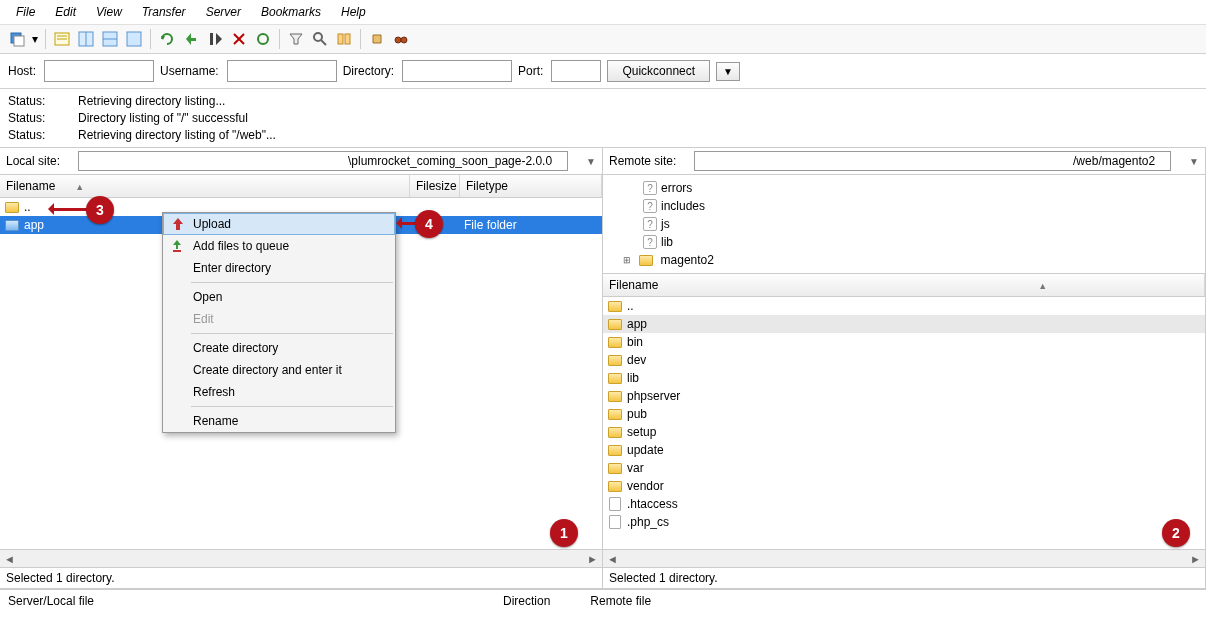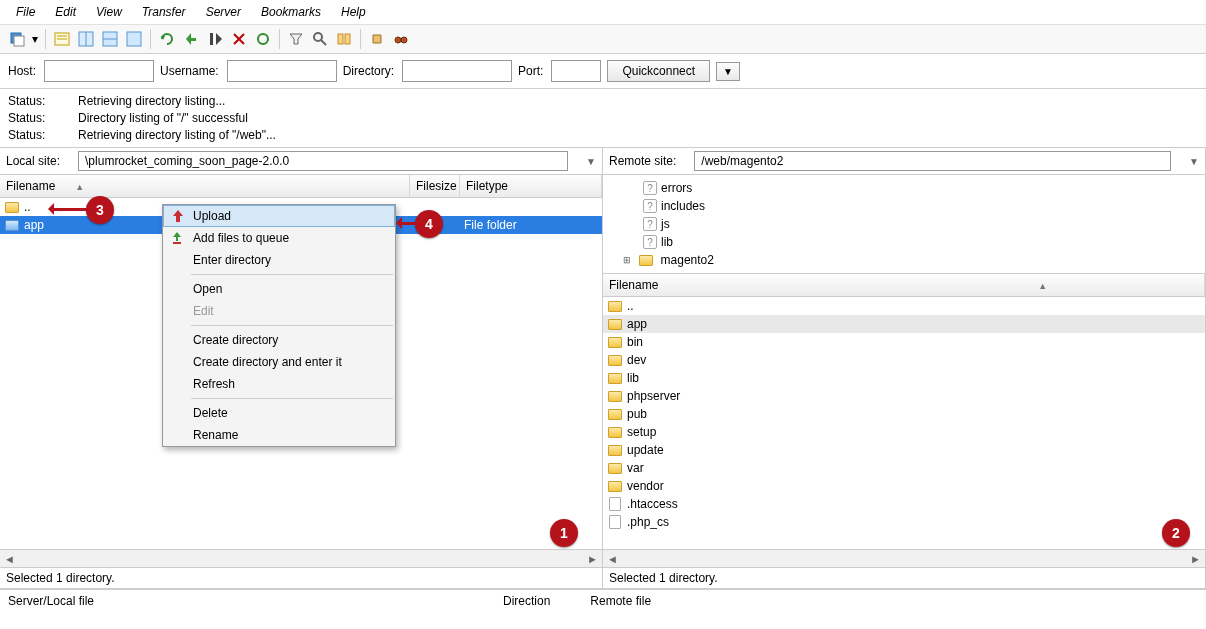--- a/index.html
+++ b/index.html
@@ -13,38 +13,38 @@
 .connectbar label { margin-right: 2px; }
 .connectbar input { border: 1px solid #999; height: 22px; padding: 0 4px; font-size: 12px; }
 .qcbtn { border: 1px solid #999; background: linear-gradient(#fdfdfd,#e8e8e8); padding: 3px 14px; font-size: 12px; }
 .qcdrop { border: 1px solid #999; background: linear-gradient(#fdfdfd,#e8e8e8); padding: 3px 6px; font-size: 10px; }
 .log { padding: 4px 8px; background: #fff; border-bottom: 1px solid #ccc; line-height: 1.4; }
 .log .row { display: flex; }
 .log .lbl { width: 70px; }
 .panes { display: flex; height: 440px; }
 .pane { flex: 1; display: flex; flex-direction: column; border-right: 1px solid #ccc; position: relative; }
 .pathrow { display: flex; align-items: center; padding: 3px 6px; gap: 18px; border-bottom: 1px solid #ccc; }
-.pathrow input { flex: 1; border: 1px solid #999; height: 20px; font-size: 12px; padding: 0 6px; }
+.pathrow input { flex: 1; border: 1px solid #999; height: 20px; font-size: 12px; padding: 0 15px; text-align: right; }
 .tree { padding: 4px 8px 4px 40px; border-bottom: 1px solid #ccc; background: #fff; height: 99px; overflow: hidden; font-size: 12px; line-height: 1.5; }
 .tree .titem { display: flex; align-items: center; gap: 4px; }
 .list-header { display: flex; background: linear-gradient(#fdfdfd,#ececec); border-bottom: 1px solid #ccc; font-size: 12px; }
 .list-header .col { padding: 4px 6px; border-right: 1px solid #d8d8d8; }
 .list-body { flex: 1; overflow: auto; background: #fff; font-size: 12px; }
 .lrow { display: flex; align-items: center; height: 18px; padding-left: 4px; }
 .lrow.selected { background: #2a7de1; color: #fff; }
 .lrow .ic { width: 16px; height: 16px; margin-right: 4px; display: inline-flex; align-items: center; justify-content: center; }
 .foldericon { width: 14px; height: 11px; background: linear-gradient(#ffe9a8,#f4c542); border: 1px solid #caa12a; border-radius: 1px; }
 .foldericon.blue { background: linear-gradient(#cfe8ff,#7fb8ef); border-color: #5a93cc; }
 .fileicon { width: 12px; height: 14px; background: #fff; border: 1px solid #aaa; border-radius: 1px; }
 .qicon { width:14px; height:14px; background:#fff; border:1px solid #aaa; border-radius:2px; display:flex; align-items:center; justify-content:center; font-size:10px; color:#888; }
 .scrollrow { height: 18px; display:flex; align-items:center; background:#f0f0f0; border-top:1px solid #ccc; padding:0 4px; justify-content:space-between; font-size:11px; color:#666; }
 .statusline { padding: 3px 6px; border-top: 1px solid #ccc; font-size: 12px; background:#fff; }
 .bottombar { display:flex; border-top:2px solid #ccc; padding:4px 8px; font-size:12px;align-items:center; }
 .bottombar .bcol { padding-right: 40px; }
-.contextmenu { position: absolute; left: 162px; top: 204px; width: 234px; background: #f4f4f4; border: 1px solid #999; box-shadow: 2px 3px 6px rgba(0,0,0,.3); z-index: 50; font-size: 12px; }
+.contextmenu { position: absolute; left: 162px; top: 212px; width: 234px; background: #f4f4f4; border: 1px solid #999; box-shadow: 2px 3px 6px rgba(0,0,0,.3); z-index: 50; font-size: 12px; }
 .contextmenu .cm-item { display:flex; align-items:center; height: 22px; padding: 0 10px 0 30px; position:relative; }
 .contextmenu .cm-item.hover { background: #d6e8f8; border:1px solid #7eb1e0; padding: 0 9px 0 29px; height:22px; }
 .contextmenu .cm-item.disabled { color:#999; }
 .contextmenu .cm-sep { height:1px; background:#ccc; margin:3px 2px 3px 28px; }
 .contextmenu .cm-icon { position:absolute; left:6px; width:16px; height:16px; display:flex; align-items:center; justify-content:center; }
 .badge { position:absolute; width:28px; height:28px; border-radius:50%; background:#b5121b; color:#fff; font-weight:bold; display:flex; align-items:center; justify-content:center; font-size:14px; z-index:60; box-shadow:0 1px 2px rgba(0,0,0,.4); }
 .arrowline { position:absolute; height:3px; background:#b5121b; z-index:55; }
 .arrowline::before { content:''; position:absolute; left:-8px; top:-5px; border:6px solid transparent; border-right-color:#b5121b; }
 .colsort { font-size:9px; color:#777; margin-left:20px; }
 </style>
@@ -378,23 +378,20 @@
       <span>Create directory</span>
     </div>
   <div class="cm-item">
       <span>Create directory and enter it</span>
     </div>
   <div class="cm-item">
       <span>Refresh</span>
     </div>
   <div class="cm-sep"></div>
   <div class="cm-item">
-      <span>Delete</span>
-    </div>
-  <div class="cm-item">
       <span>Rename</span>
     </div>
 </div>
 
 <div class="badge" style="left:550px; top:519px">1</div>
 <div class="badge" style="left:1162px; top:519px">2</div>
 <div class="badge" style="left:86px; top:196px">3</div>
 <div class="arrowline" style="left:50px; top:208px; width:38px"></div>
 <div class="badge" style="left:415px; top:210px">4</div>
 <div class="arrowline" style="left:398px; top:222px; width:20px"></div>

